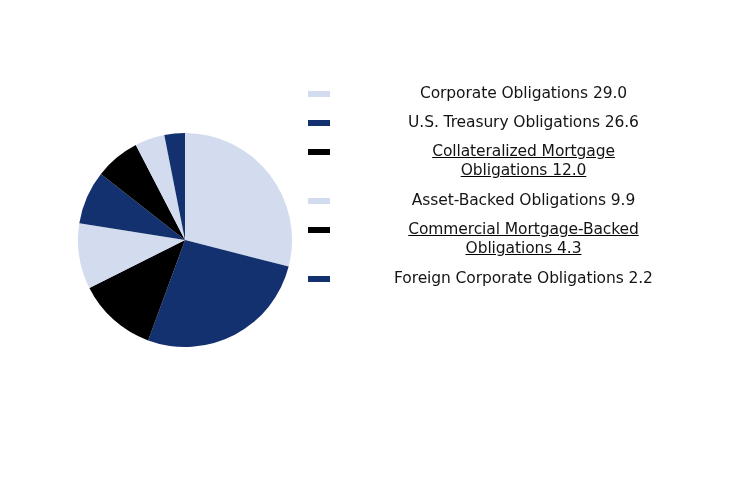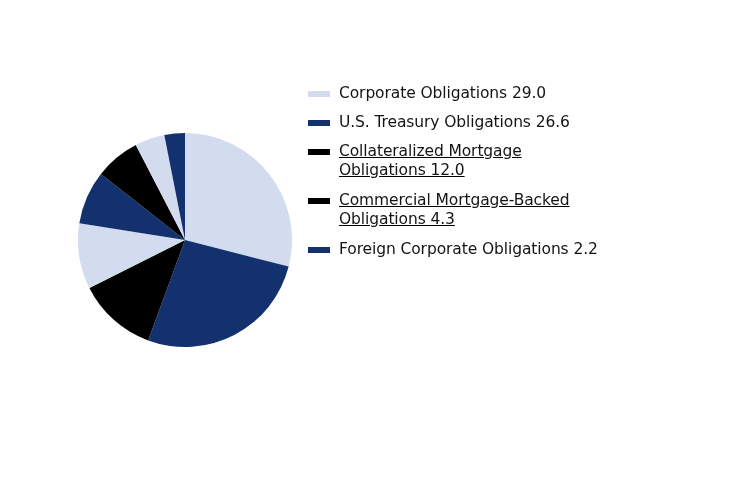--- a/index.html
+++ b/index.html
@@ -66,20 +66,21 @@
     display: block;
   }
   .legend-label {
     flex: 1 1 auto;
     font-family: "DejaVu Sans", sans-serif;
     font-size: 15.5px;
     line-height: 19px;
     color: #141414;
     white-space: pre-line;
     letter-spacing: -0.1px;
+    text-align: center;
   }
 </style>
 </head>
 <body>
 
 <div id="figure">
 
   <div id="pie-wrap">
     <svg id="pie-svg" viewBox="0 0 214 214">
       <g id="pie-slices">
@@ -108,20 +109,26 @@
         </div>
         <span class="legend-label">U.S. Treasury Obligations 26.6</span>
       </div>
       <div class="legend-entry two-line">
         <div class="swatch-cell">
           <span class="swatch" style="background: rgb(0, 0, 0);"></span>
         </div>
         <span class="legend-label">Collateralized Mortgage
 Obligations 12.0</span>
       </div>
+      <div class="legend-entry">
+        <div class="swatch-cell">
+          <span class="swatch" style="background: rgb(210, 220, 238);"></span>
+        </div>
+        <span class="legend-label">Asset-Backed Obligations 9.9</span>
+      </div>
       <div class="legend-entry two-line">
         <div class="swatch-cell">
           <span class="swatch" style="background: rgb(0, 0, 0);"></span>
         </div>
         <span class="legend-label">Commercial Mortgage-Backed
 Obligations 4.3</span>
       </div>
       <div class="legend-entry">
         <div class="swatch-cell">
           <span class="swatch" style="background: rgb(20, 49, 111);"></span>

